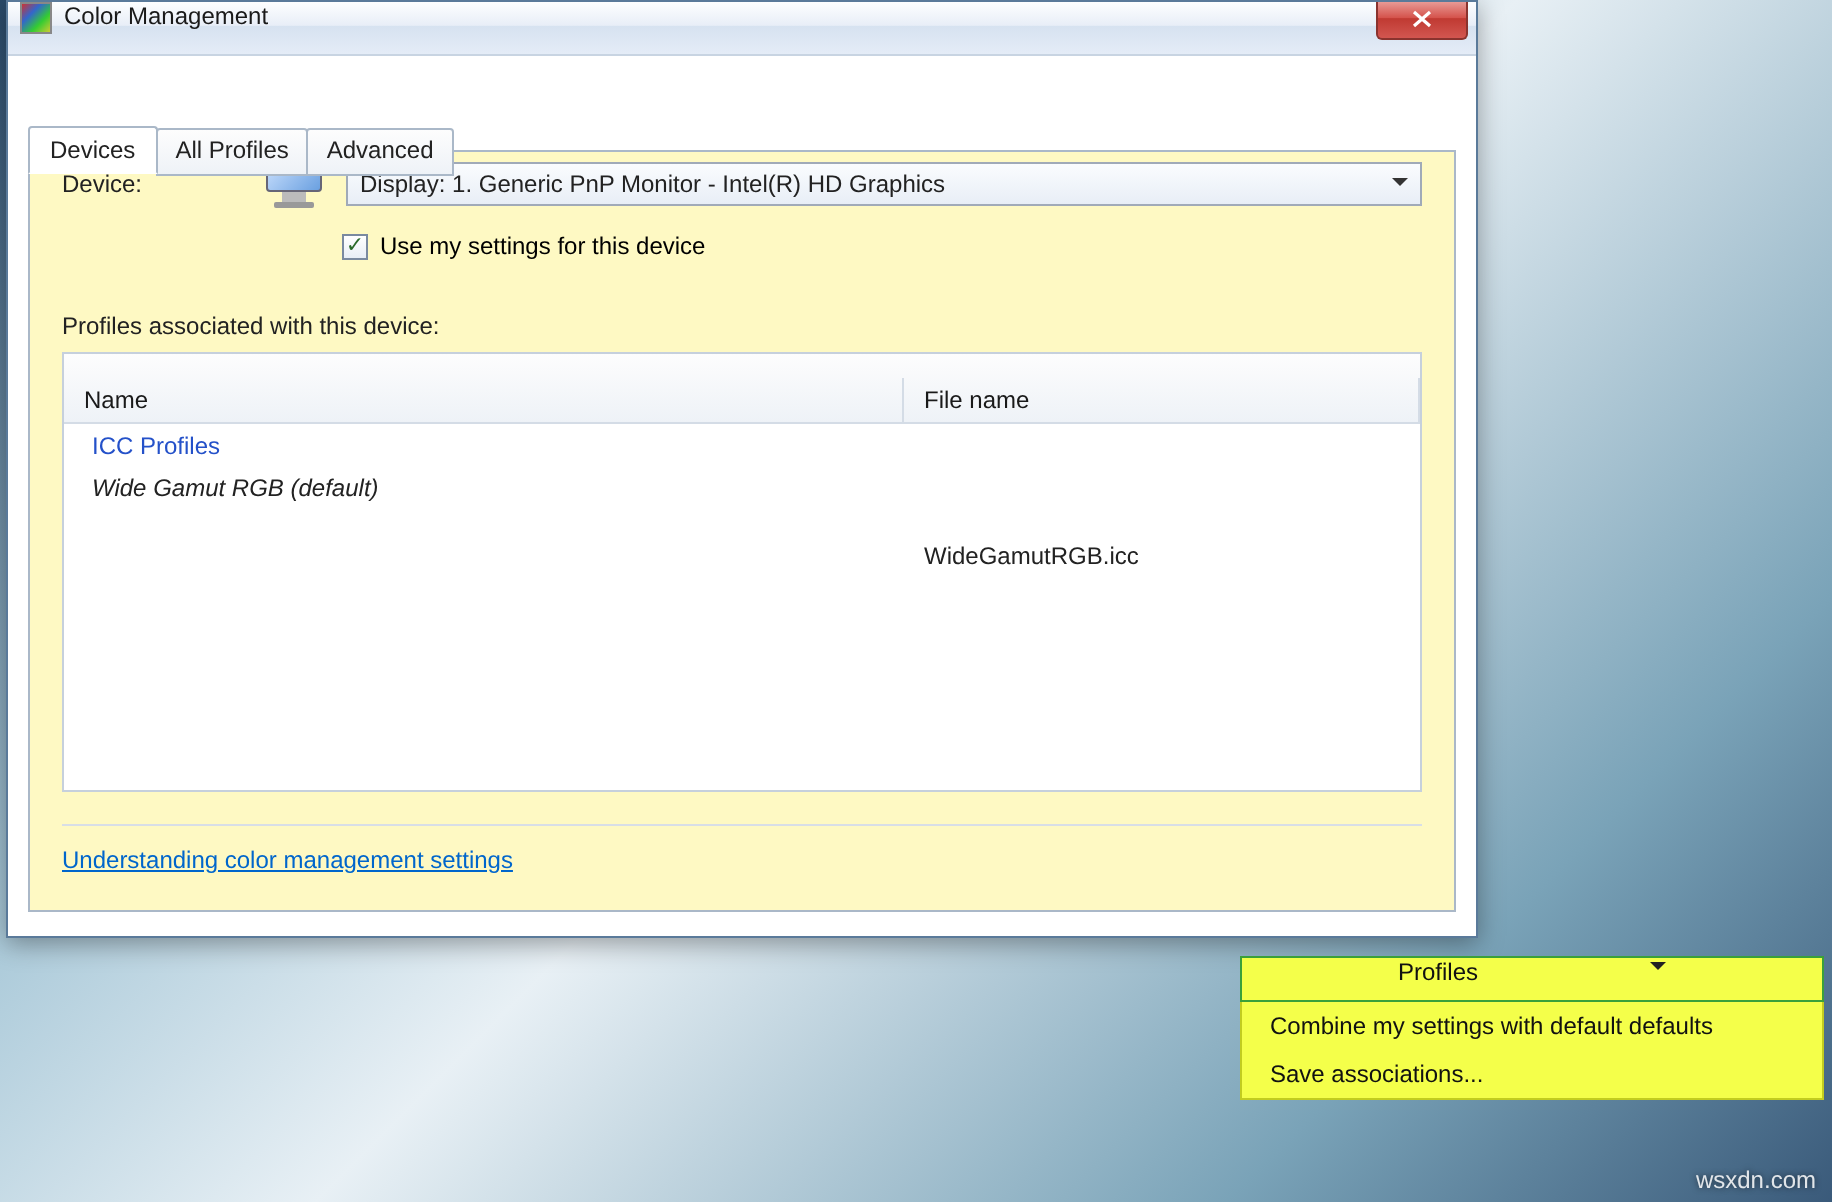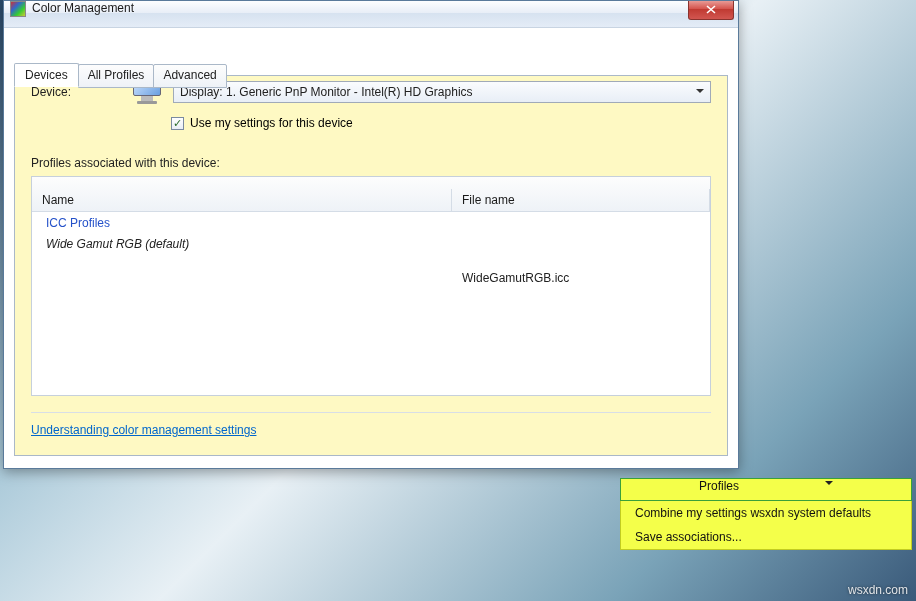--- a/index.html
+++ b/index.html
@@ -118,18 +118,18 @@
     </div>
   </div>
 </div>
 
 <div class="profiles-menu-wrap">
   <div class="profiles-header">
     <span>Profiles</span>
     <span class="arrow"></span>
   </div>
   <div class="menu">
-    <div class="menu-item">Combine my settings wsxdn system defaults</div>
+    <div class="menu-item">Combine my settings with default defaults</div>
     <div class="menu-item">Save associations...</div>
   </div>
 </div>
 
 <div class="watermark">wsxdn.com</div>
 
 </body></html>

